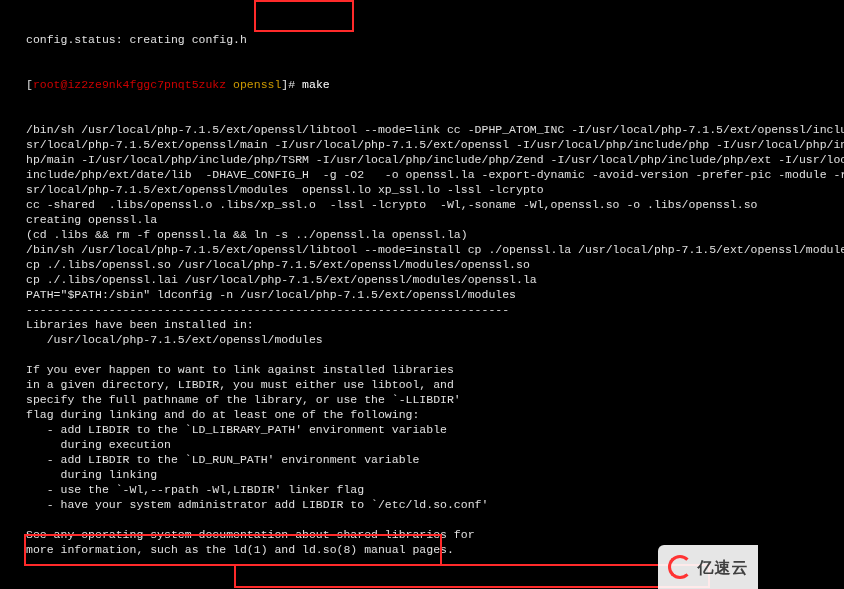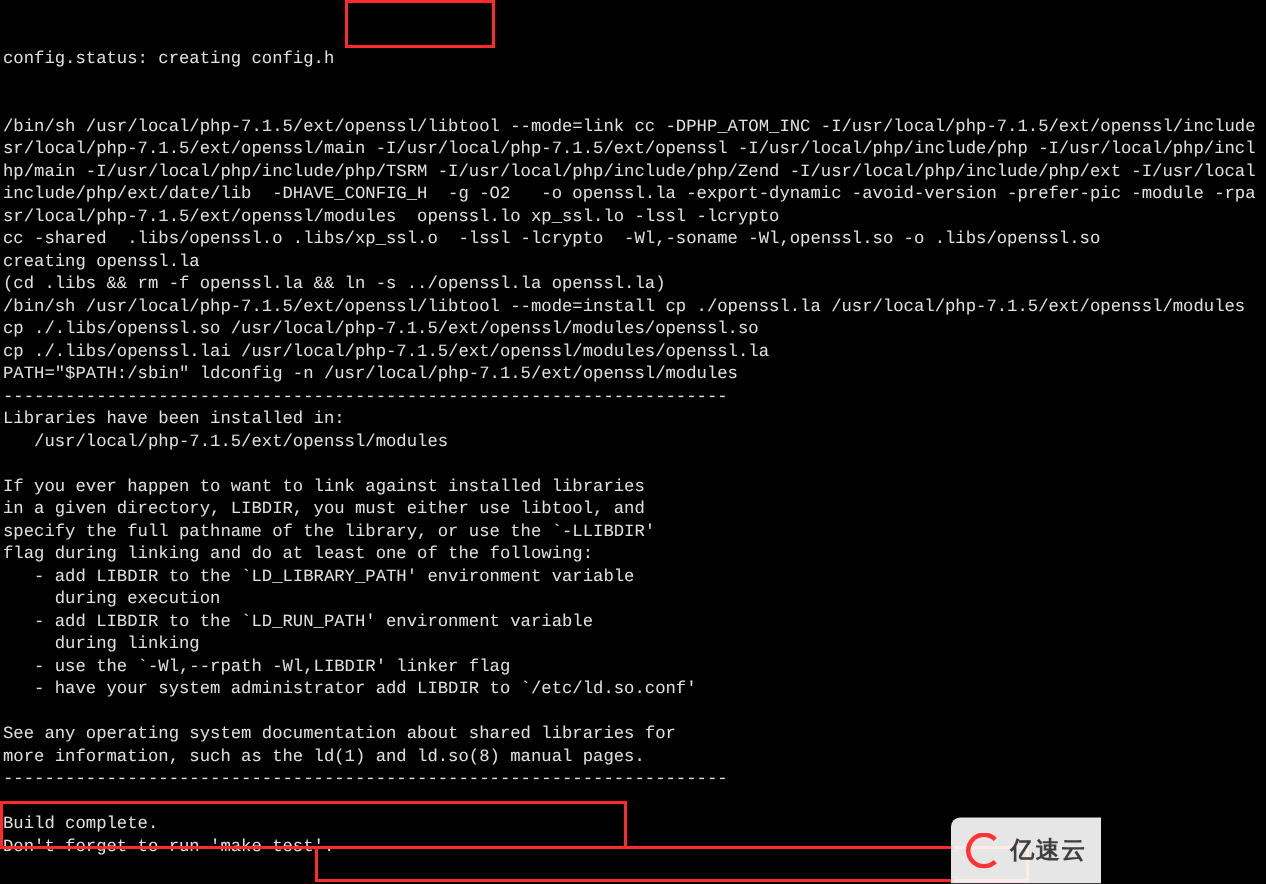--- a/index.html
+++ b/index.html
@@ -14,20 +14,21 @@
     line-height: 15px;
     color: #e6e6e6;
   }
   .terminal {
     position: relative;
     width: 736px;
     height: 589px;
     padding: 2px 2px 2px 2px;
     box-sizing: border-box;
     white-space: pre;
+    margin-left: 24px;
   }
   .line { white-space: pre; }
   .prompt-user { color: #cc0000; }
   .prompt-path { color: #cc9900; }
   .cmd { color: #ffffff; }
   .out { color: #e0e0e0; }
   .highlight-box {
     position: absolute;
     border: 2px solid #ff2a2a;
     box-sizing: border-box;
@@ -61,20 +62,21 @@
     border-radius: 50%;
     margin-right: 6px;
     display: inline-block;
   }
 </style>
 </head>
 <body>
 
 <div class="terminal">
   <div class="line"><span class="out">config.status: creating config.h</span></div>
+  <div class="line"><span class="out">[</span><span class="prompt-user">root@iz2ze9nk4fggc7pnqt5zukz</span><span class="out"> </span><span class="prompt-path">openssl</span><span class="out">]# </span><span class="cmd">make</span></div>
   <div class="out">/bin/sh /usr/local/php-7.1.5/ext/openssl/libtool --mode=link cc -DPHP_ATOM_INC -I/usr/local/php-7.1.5/ext/openssl/include
 sr/local/php-7.1.5/ext/openssl/main -I/usr/local/php-7.1.5/ext/openssl -I/usr/local/php/include/php -I/usr/local/php/incl
 hp/main -I/usr/local/php/include/php/TSRM -I/usr/local/php/include/php/Zend -I/usr/local/php/include/php/ext -I/usr/local
 include/php/ext/date/lib  -DHAVE_CONFIG_H  -g -O2   -o openssl.la -export-dynamic -avoid-version -prefer-pic -module -rpa
 sr/local/php-7.1.5/ext/openssl/modules  openssl.lo xp_ssl.lo -lssl -lcrypto
 cc -shared  .libs/openssl.o .libs/xp_ssl.o  -lssl -lcrypto  -Wl,-soname -Wl,openssl.so -o .libs/openssl.so
 creating openssl.la
 (cd .libs &amp;&amp; rm -f openssl.la &amp;&amp; ln -s ../openssl.la openssl.la)
 /bin/sh /usr/local/php-7.1.5/ext/openssl/libtool --mode=install cp ./openssl.la /usr/local/php-7.1.5/ext/openssl/modules
 cp ./.libs/openssl.so /usr/local/php-7.1.5/ext/openssl/modules/openssl.so

